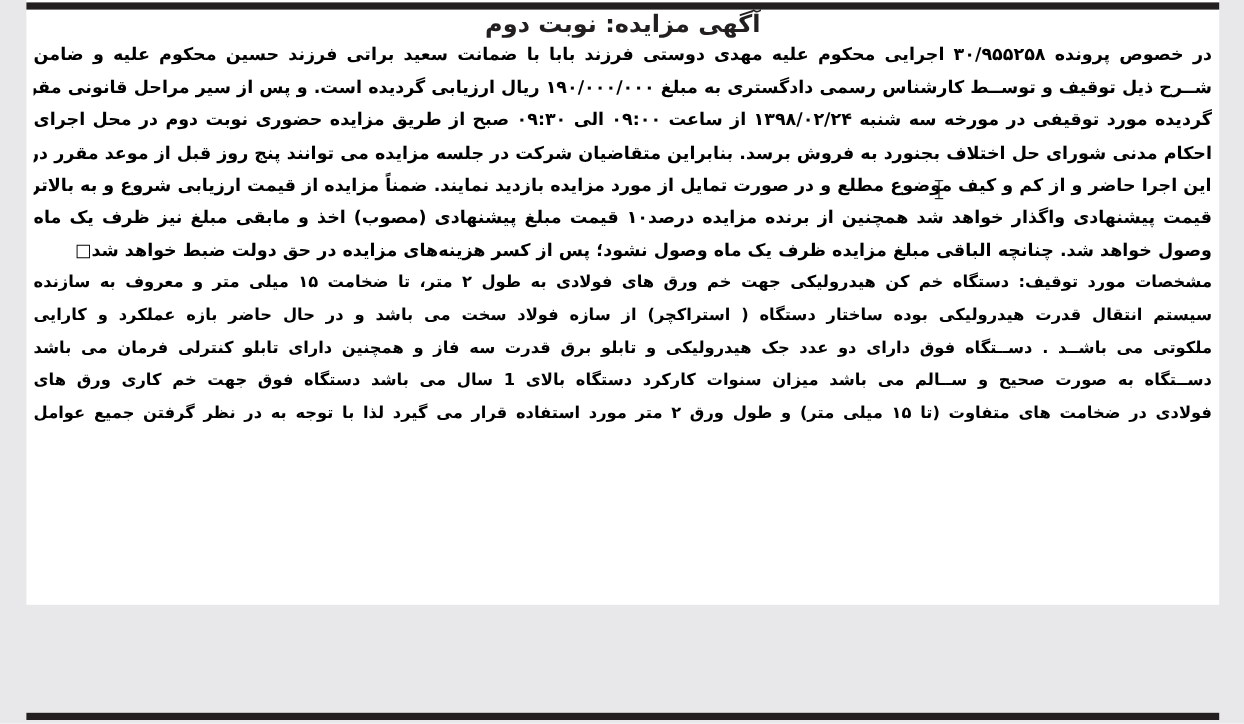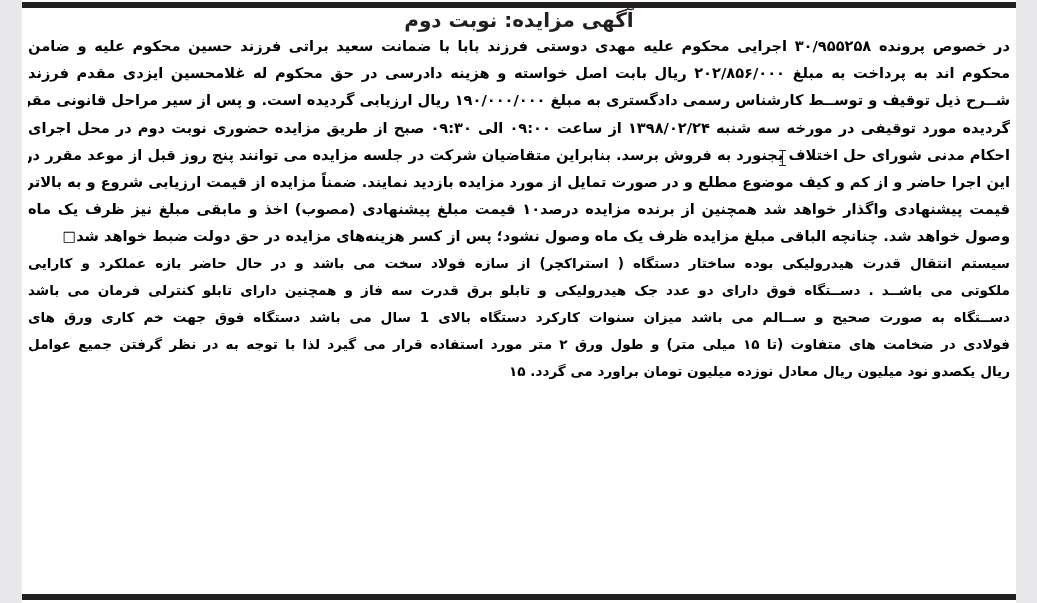--- a/index.html
+++ b/index.html
@@ -2,21 +2,21 @@
 <html><head>
   <meta charset="utf-8">
   <style>
     html, body { margin: 0; padding: 0; }
     body {
       width: 1037px; height: 603px; overflow: hidden;
       background: #e8e8ea; position: relative;
       font-family: "DejaVu Sans", sans-serif;
     }
     .page {
-      position: absolute; left: 22px; top: 0; width: 994px; height: 603px;
+      position: absolute; left: 22px; top: 0; width: 994px; height: 504px;
       background: #ffffff;
     }
     .rule-top {
       position: absolute; left: 0; right: 0; top: 2px; height: 6px; background: #231f20;
     }
     .rule-bottom {
       position: absolute; left: 0; right: 0; top: 594px; height: 6px; background: #231f20;
     }
     .title {
       position: absolute; top: 7px; left: 0; right: 0; text-align: center;
@@ -49,32 +49,31 @@
 </head>
 <body>
 
 <div class="page">
   <div class="rule-top"></div>
 
   <div class="title">آگهی مزایده: نوبت دوم</div>
 
   <div class="body-lines">
     <div class="line">در خصوص پرونده ۳۰/۹۵۵۲۵۸ اجرایی محکوم علیه مهدی دوستی فرزند بابا با ضمانت سعید براتی فرزند حسین محکوم علیه و ضامن</div>
-    <div class="line">محکوم اند به پرداخت به مبلغ ۲۰۲/۸۵۶/۰۰۰ ریال بابت  اصل خواسته و هزینه دادرسی در حق محکوم له غلامحسین ایزدی مقدم فرزند</div>
     <div class="line">شــرح ذیل توقیف و توســط کارشناس رسمی دادگستری به مبلغ ۱۹۰/۰۰۰/۰۰۰ ریال ارزیابی گردیده است. و پس از سیر مراحل قانونی مقرر</div>
     <div class="line">گردیده مورد توقیفی در مورخه  سه شنبه ۱۳۹۸/۰۲/۲۴ از ساعت ۰۹:۰۰ الی ۰۹:۳۰ صبح از طریق مزایده حضوری نوبت دوم در محل اجرای</div>
     <div class="line">احکام مدنی شورای حل اختلاف بجنورد به فروش برسد. بنابراین متقاضیان شرکت در جلسه مزایده می توانند پنج روز قبل از موعد مقرر در</div>
     <div class="line">این اجرا حاضر و از کم و کیف موضوع مطلع و در صورت تمایل از مورد مزایده بازدید نمایند. ضمناً مزایده از قیمت ارزیابی شروع و به بالاترین</div>
     <div class="line">قیمت پیشنهادی واگذار خواهد شد همچنین از برنده مزایده  درصد۱۰ قیمت مبلغ پیشنهادی (مصوب) اخذ و مابقی مبلغ نیز ظرف یک ماه</div>
     <div class="line last">وصول خواهد شد. چنانچه الباقی مبلغ مزایده ظرف یک ماه وصول نشود؛ پس از کسر هزینه‌های مزایده در حق دولت ضبط خواهد شد□</div>
+    <div class="line cond">مشخصات مورد توقیف: دستگاه خم کن هیدرولیکی جهت خم ورق های فولادی به طول ۲ متر، تا ضخامت ۱۵ میلی متر  و معروف به سازنده</div>
     <div class="line cond">سیستم انتقال قدرت هیدرولیکی بوده ساختار دستگاه ( استراکچر) از سازه فولاد سخت می باشد و در حال حاضر بازه عملکرد  و کارایی</div>
     <div class="line cond">ملکوتی می باشــد . دســتگاه فوق دارای دو عدد جک هیدرولیکی و تابلو برق قدرت سه فاز و همچنین دارای تابلو کنترلی فرمان می باشد</div>
     <div class="line cond">دســتگاه  به صورت صحیح و ســالم می باشد میزان سنوات کارکرد دستگاه بالای 1 سال می باشد دستگاه فوق جهت خم کاری ورق های</div>
     <div class="line cond">فولادی در ضخامت های متفاوت (تا ۱۵ میلی متر) و طول ورق ۲ متر مورد استفاده قرار می گیرد لذا با توجه به در نظر گرفتن جمیع عوامل</div>
-    <div class="line cond last">ریال یکصدو نود میلیون ریال معادل نوزده میلیون تومان براورد می گردد. ۱۵</div>
   </div>
 
   <div class="signature">دادورز اجرای احکام مدنی شورای حل اختلاف شهرستان بجنورد – نوروزی</div>
 
   <div class="rule-bottom"></div>
 </div>
 
 <div class="text-cursor">
   <div class="cap-t"></div>
     <div class="stem"></div>

